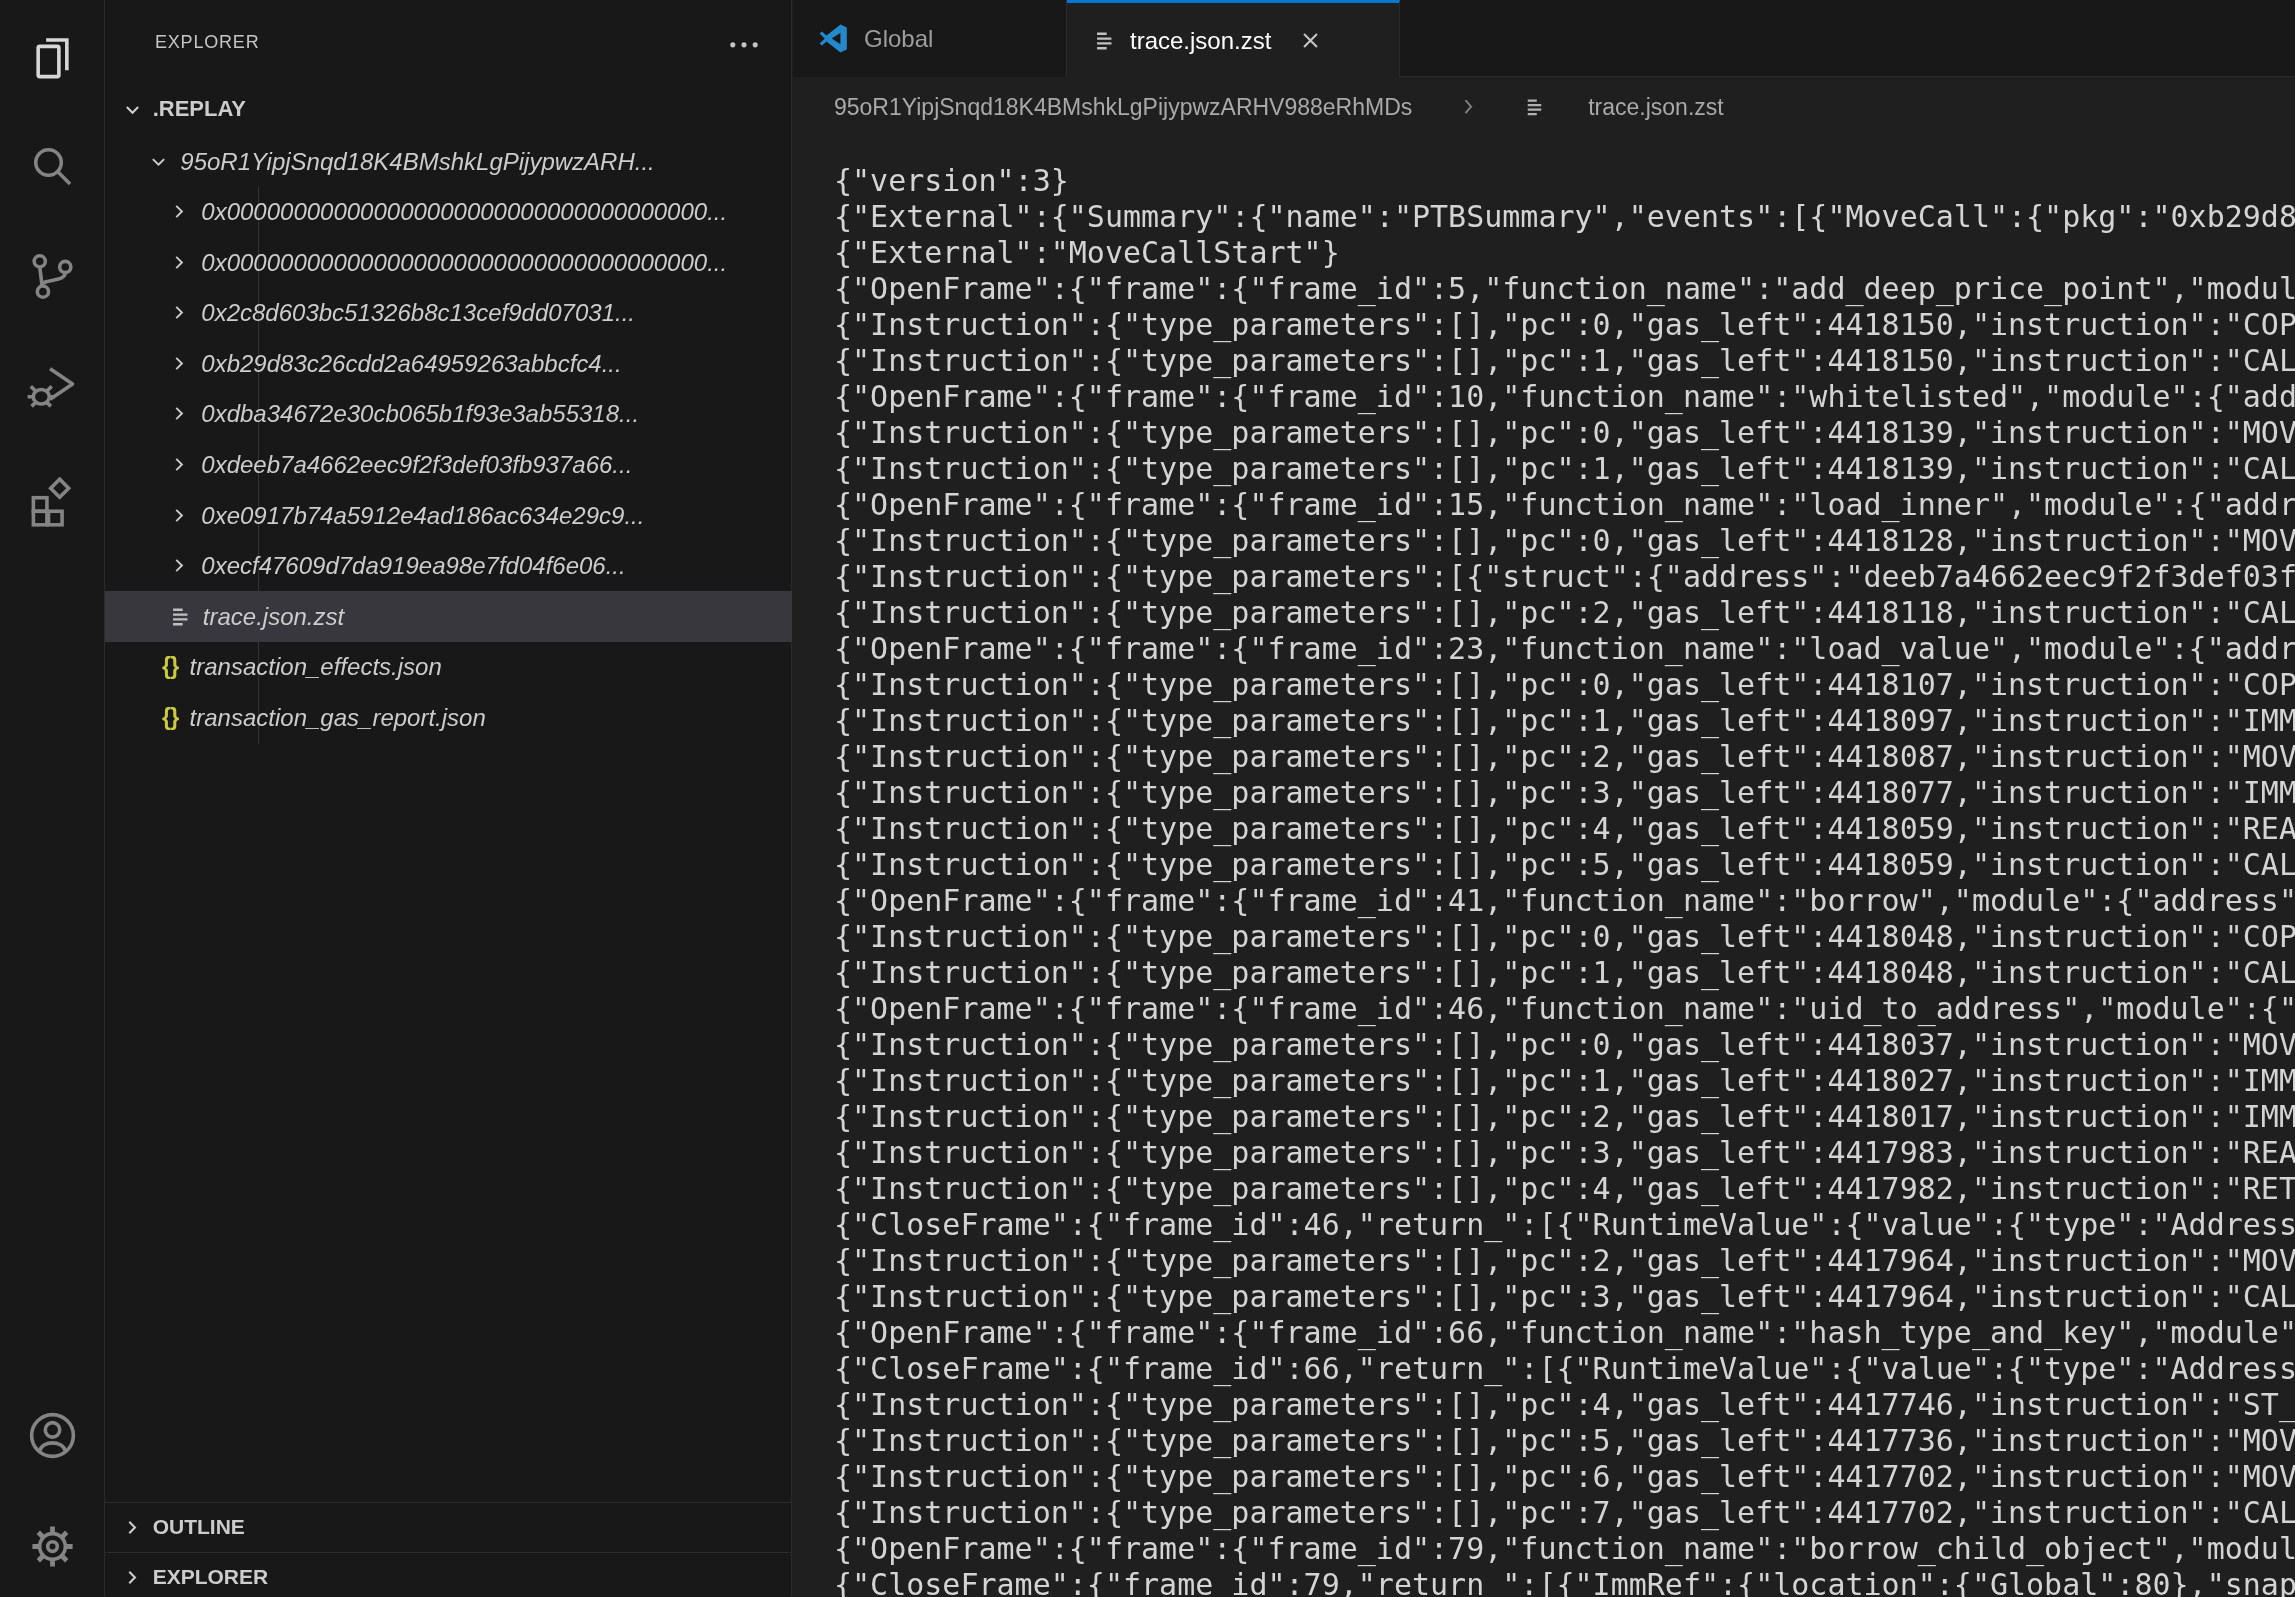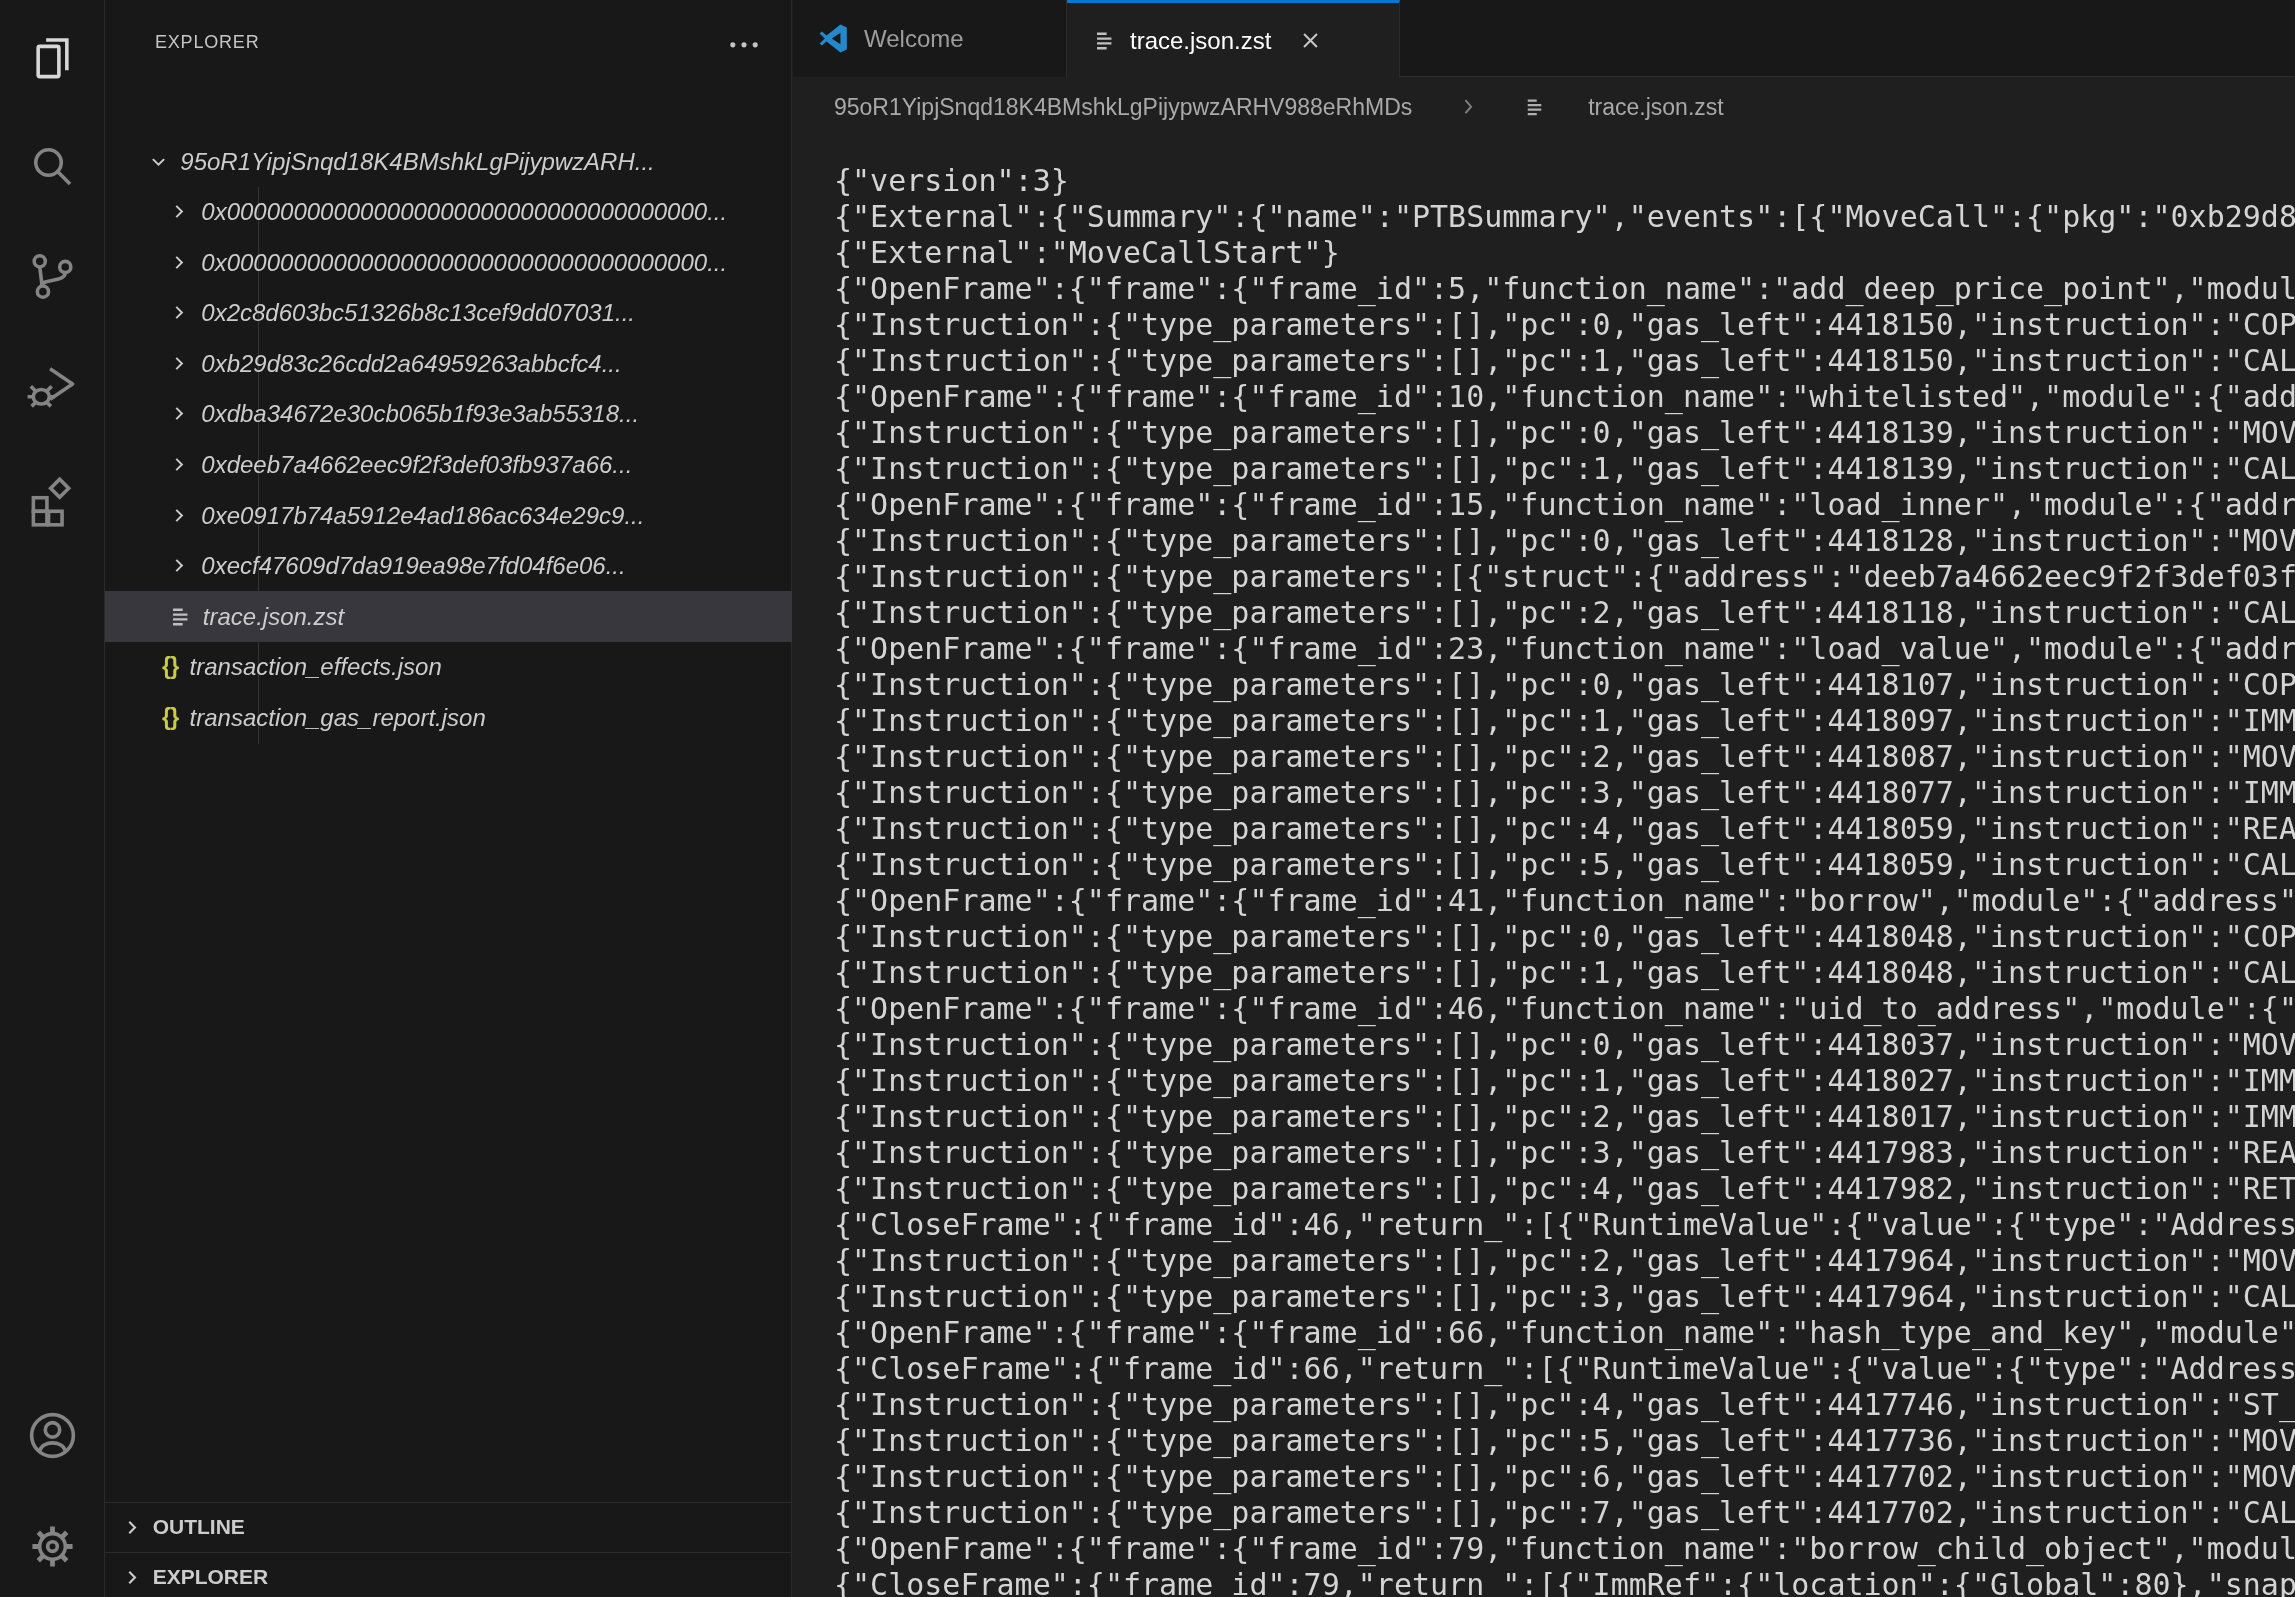--- a/index.html
+++ b/index.html
@@ -141,20 +141,28 @@
     <span class="sb-title">EXPLORER</span>
     <span class="sb-dots">
       <svg width="32" height="9.7" viewBox="0 0 40 12" fill="#c5c5c5">
         <circle cx="6" cy="6" r="3.2"></circle>
           <circle cx="20" cy="6" r="3.2"></circle>
           <circle cx="34" cy="6" r="3.2"></circle>
       </svg>
     </span>
   </div>
 
+  <div class="section-header" style="top:84px">
+    <span class="chev">
+      <svg width="21" height="21" viewBox="0 0 26 26" fill="none" stroke="#cccccc" stroke-width="2.6">
+        <polyline points="6,10 13,17 20,10"></polyline>
+      </svg>
+    </span>
+    <span>.REPLAY</span>
+  </div>
 
   <div class="indent-guide"></div>
   <div class="tree" id="tree">
       <div class="tree-row" style="top: 136px;">
         <span class="t-icon" style="margin-left: 43px;">
           <svg width="21" height="21" viewBox="0 0 26 26" fill="none" stroke="#cccccc" stroke-width="2.4">
             <polyline points="6,10 13,17 20,10"></polyline>
           </svg>
         </span>
         <span class="t-label">95oR1YipjSnqd18K4BMshkLgPijypwzARH...</span>
@@ -264,21 +272,21 @@
 </div>
 
 <div class="tabstrip">
   <div class="tab welcome">
     <span class="tab-icon">
       <svg width="29" height="29" viewBox="0 0 100 100">
         <path fill="#2489ca" d="M74 2 L96 12 V88 L74 98 L26 60 L10 74 L2 67 L20 50 L2 33 L10 26 L26 40 Z"></path>
         <path fill="#181818" d="M74 30 L44 50 L74 70 Z"></path>
       </svg>
     </span>
-    <span class="tab-label">Welcome</span>
+    <span class="tab-label">Global</span>
   </div>
   <div class="tab active">
     <span class="tab-icon">
       <svg width="22.5" height="24" viewBox="0 0 28 30" stroke="#c0c0c0" stroke-width="3" fill="none">
         <path d="M5 6 H17 M5 12 H23 M5 18 H23 M5 24 H17"></path>
       </svg>
     </span>
     <span class="tab-label">trace.json.zst</span>
     <span class="close">
       <svg width="21" height="21" viewBox="0 0 26 26" stroke="#c5c5c5" stroke-width="2.6">

